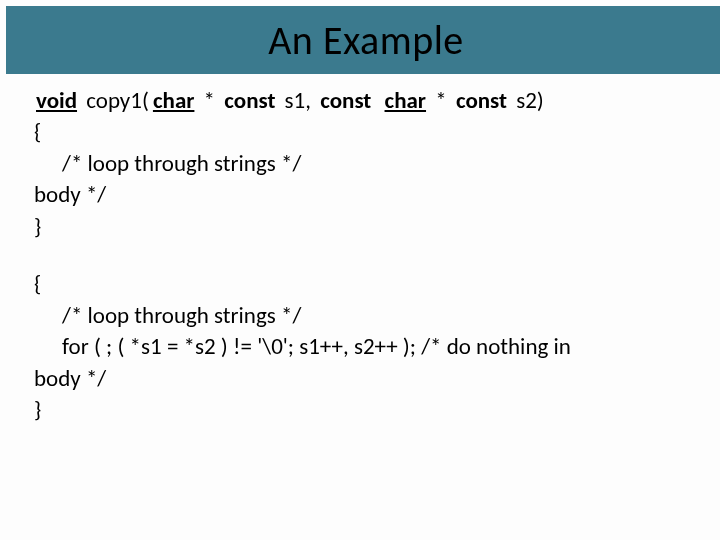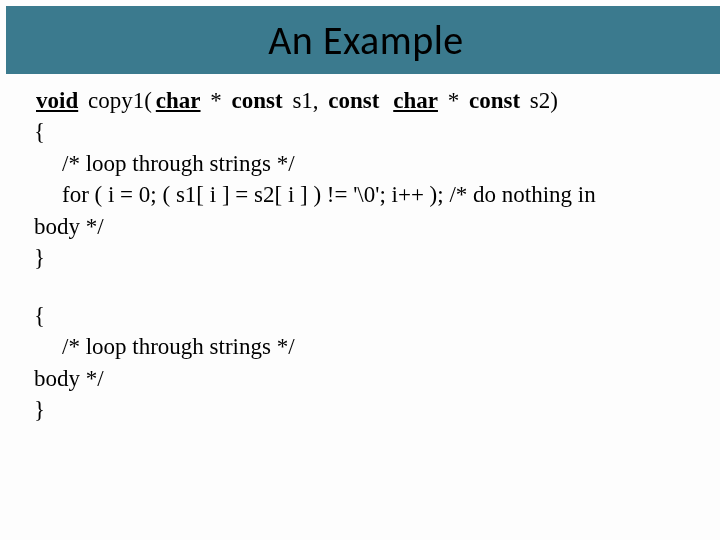--- a/index.html
+++ b/index.html
@@ -30,42 +30,42 @@
   }
   .codeblock {
     font-size: 23px;
     line-height: 1.28;
     color: #000;
     margin-bottom: 28px;
   }
   .kw { font-weight: 700; }
   .u { text-decoration: underline; }
   .indent { padding-left: 28px; }
-  .line { display: block; font-family: Liberation Serif, serif; }
+  .line { display: block; }
 </style>
 </head>
 <body>
 
 <div class="header">
   <span class="header-title">An Example</span>
 </div>
 
 <div class="content">
 
   <div class="codeblock">
     <span class="line">
       <span class="kw u">void</span><span> copy1(</span><span class="kw u">char</span><span> * </span><span class="kw">const</span><span> s1, </span><span class="kw">const</span><span> </span><span class="kw u">char</span><span> * </span><span class="kw">const</span><span> s2)</span>
     </span>
     <span class="line">{</span>
     <span class="line indent"> /* loop through strings */</span>
-    <span class="line indent"> for ( i = 0; ( s1[ i ] = s2[ i ] ) != '\0'; i++ ); /* do nothing in</span>
     <span class="line">body */</span>
     <span class="line">}</span>
   </div>
 
   <div class="codeblock">
     <span class="line">{</span>
     <span class="line indent"> /* loop through strings */</span>
+    <span class="line indent"> for ( ; ( *s1 = *s2 ) != '\0'; s1++, s2++ ); /* do nothing in</span>
     <span class="line">body */</span>
     <span class="line">}</span>
   </div>
 
 </div>
 
 </body></html>

